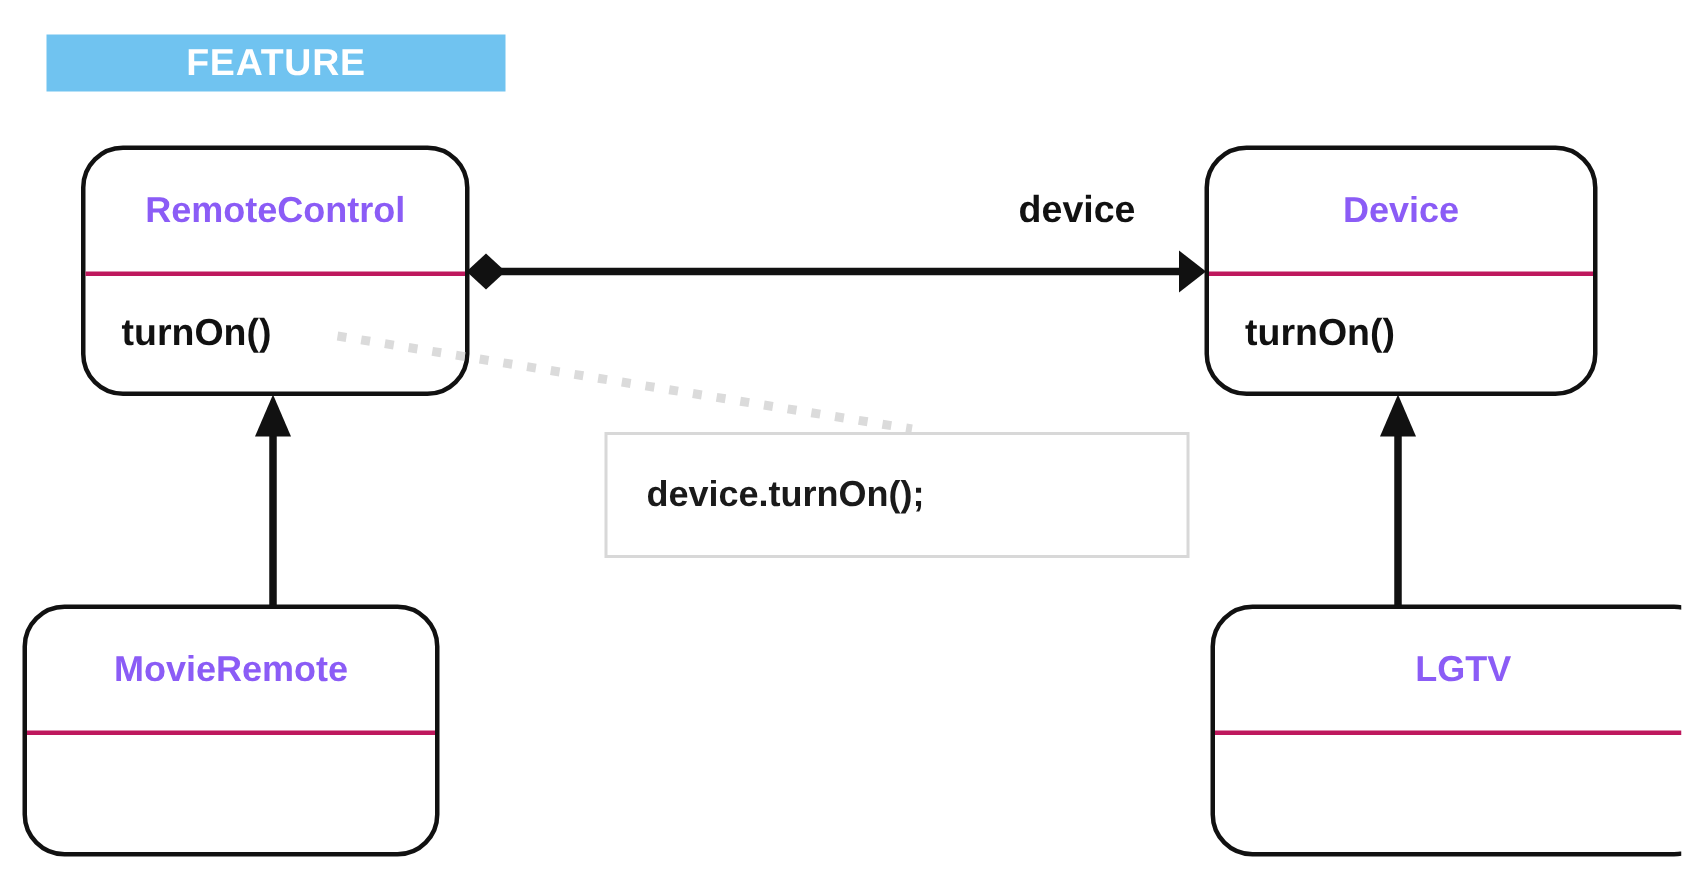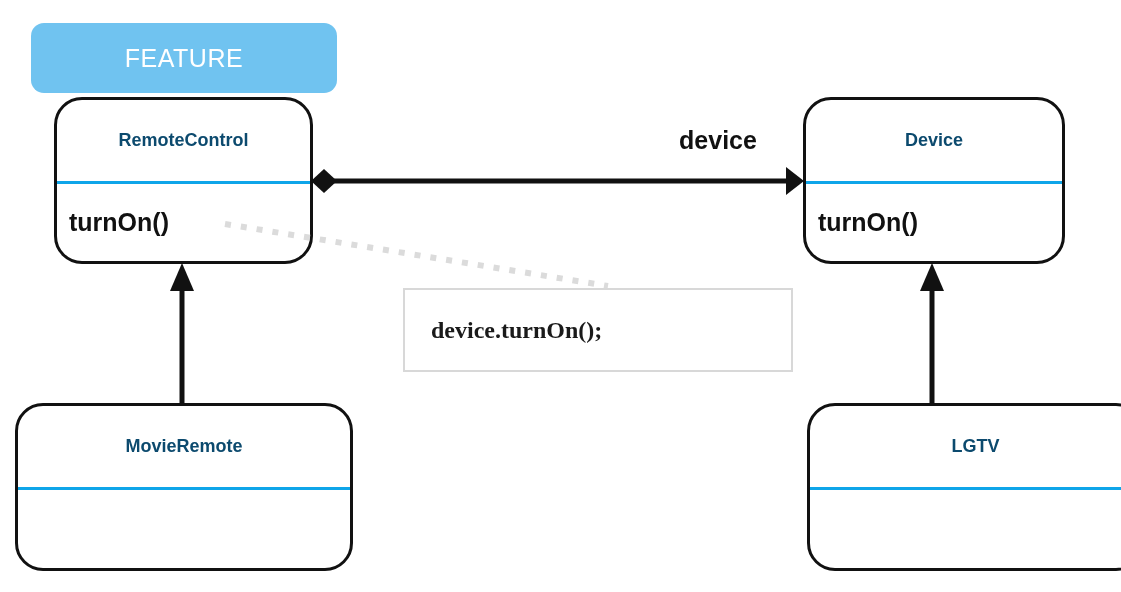--- a/index.html
+++ b/index.html
@@ -11,29 +11,28 @@
   .canvas {
     position: relative;
     width: 1121px;
     height: 592px;
     background: #ffffff;
     overflow: hidden;
   }
   .badge {
     position: absolute;
     top: 23px;
-    height: 70px;
+    height: 38px;
     display: flex;
     align-items: center;
     justify-content: center;
     color: #ffffff;
     font-size: 25px;
-    font-weight: normal;
+    font-weight: bold;
     letter-spacing: 0.5px;
-    border-radius: 13px;
   }
   .badge.feature {
     left: 31px;
     width: 306px;
     background: #70C3F0;
   }
   .badge.impl {
     left: 782px;
     width: 318px;
     background: #F0437C;
@@ -42,33 +41,33 @@
     position: absolute;
     border: 3px solid #111111;
     border-radius: 28px;
     background: #ffffff;
     box-sizing: border-box;
     display: flex;
     flex-direction: column;
   }
   .uml-title {
     height: 81px;
-    border-bottom: 3px solid #0ea5e9;
+    border-bottom: 3px solid #be185d;
     display: flex;
     align-items: center;
     justify-content: center;
-    font-size: 18px;
+    font-size: 24px;
     font-weight: 600;
-    color: #0c4a6e;
+    color: #8b5cf6;
   }
   .uml-body {
     flex: 1;
     display: flex;
     align-items: center;
-    padding-left: 12px;
+    padding-left: 24px;
     font-size: 25px;
     font-weight: 600;
     color: #111111;
   }
   .overlay {
     position: absolute;
     left: 0;
     top: 0;
     width: 1121px;
     height: 592px;
@@ -91,21 +90,21 @@
     width: 390px;
     height: 84px;
     border: 2px solid #D8D8D8;
     background: #ffffff;
     box-sizing: border-box;
     display: flex;
     align-items: center;
     padding-left: 26px;
   }
   .code-text {
-    font-family: Liberation Serif, serif;
+    font-family: Liberation Sans, sans-serif;
     font-size: 24px;
     font-weight: 600;
     color: #1a1a1a;
   }
 </style>
 </head>
 <body>
 
 <div class="canvas">
 
@@ -115,21 +114,21 @@
   <div class="uml-box" style="left:54px; top:97px; width:259px; height:167px;">
     <div class="uml-title">RemoteControl</div>
     <div class="uml-body">turnOn()</div>
   </div>
 
   <div class="uml-box" style="left:803px; top:97px; width:262px; height:167px;">
     <div class="uml-title">Device</div>
     <div class="uml-body">turnOn()</div>
   </div>
 
-  <div class="uml-box" style="left:15px; top:403px; width:338px; height:168px;">
+  <div class="uml-box" style="left:15px; top:403px; width:278px; height:168px;">
     <div class="uml-title">MovieRemote</div>
     <div class="uml-body"></div>
   </div>
 
   <div class="uml-box" style="left:807px; top:403px; width:337px; height:168px;">
     <div class="uml-title">LGTV</div>
     <div class="uml-body"></div>
   </div>
 
   <svg class="overlay" viewBox="0 0 1121 592">

